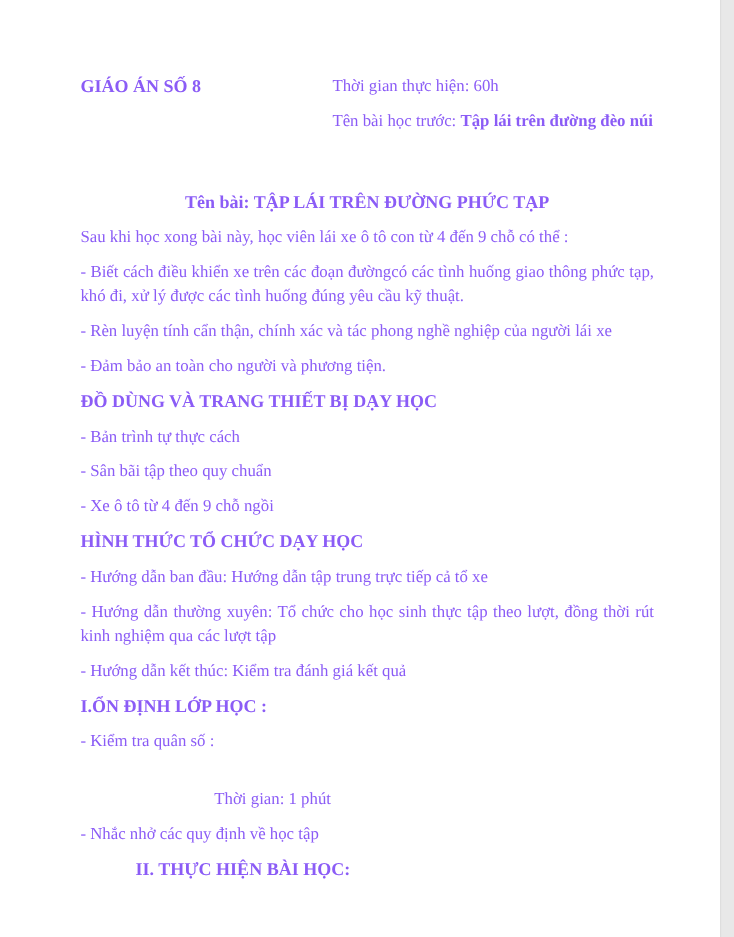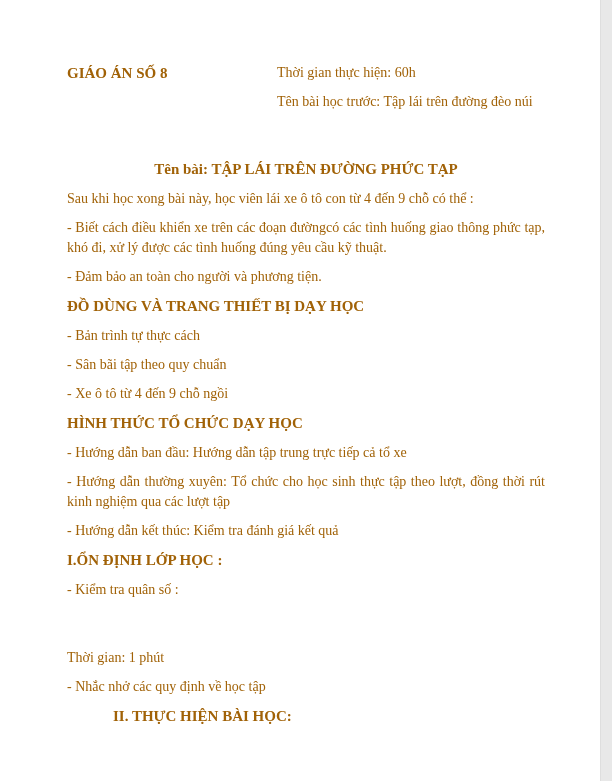--- a/index.html
+++ b/index.html
@@ -7,21 +7,21 @@
     padding: 0;
     background: #ffffff;
   }
   .page {
     position: relative;
     width: 612px;
     height: 781px;
     background: #ffffff;
     overflow: hidden;
     font-family: "Liberation Serif", "DejaVu Serif", serif;
-    color: #a16207;
+    color: #8b5cf6;
   }
   .edge-strip {
     position: absolute;
     top: 0;
     right: 0;
     width: 11px;
     height: 100%;
     background: #e8e8e8;
     border-left: 1px solid #dedede;
   }
@@ -43,21 +43,21 @@
     font-size: 15px;
     line-height: 20px;
     width: 210px;
     flex: 0 0 210px;
   }
   .header-right p {
     margin: 0 0 10px 0;
     font-size: 14px;
     line-height: 20px;
   }
-  .b { font-weight: normal; }
+  .b { font-weight: bold; }
   .title {
     font-size: 15px;
     font-weight: bold;
     text-align: center;
     line-height: 21px;
     margin: 0 0 9px 0;
   }
   h2 {
     font-size: 15px;
     font-weight: bold;
@@ -68,21 +68,20 @@
     font-size: 14px;
     line-height: 20px;
     margin: 0 0 9px 0;
   }
   p.just {
     text-align: justify;
   }
   p.row {
     display: flex;
     justify-content: flex-start;
-    flex-direction: column;
   }
   .time {
     padding-right: 18px;
     margin-top: 48px;
   }
   .indent {
     padding-left: 6px;
     margin-left: 40px;
   }
 </style>
@@ -98,20 +97,21 @@
       <div class="header-right">
         <p class="line">Thời gian thực hiện: 60h</p>
         <p class="line"><span>Tên bài học trước: </span><span class="b">Tập lái trên đường đèo núi</span></p>
       </div>
     </div>
 
     <div class="title">Tên bài: TẬP LÁI TRÊN ĐƯỜNG PHỨC TẠP</div>
 
     <p class="line">Sau khi học xong bài này, học viên lái xe ô tô con từ 4 đến 9 chỗ có thể :</p>
     <p class="line just">- Biết cách điều khiển xe trên các đoạn đườngcó các tình huống giao thông phức tạp, khó đi, xử lý được các tình huống đúng yêu cầu kỹ thuật.</p>
+    <p class="line">- Rèn luyện tính cẩn thận, chính xác và tác phong nghề nghiệp của người lái xe</p>
     <p class="line">- Đảm bảo an toàn cho người và phương tiện.</p>
 
     <h2>ĐỒ DÙNG VÀ TRANG THIẾT BỊ DẠY HỌC</h2>
     <p class="line">- Bản trình tự thực cách</p>
     <p class="line">- Sân bãi tập theo quy chuẩn</p>
     <p class="line">- Xe ô tô từ 4 đến 9 chỗ ngồi</p>
 
     <h2>HÌNH THỨC TỔ CHỨC DẠY HỌC</h2>
     <p class="line">- Hướng dẫn ban đầu: Hướng dẫn tập trung trực tiếp cả tổ xe</p>
     <p class="line just">- Hướng dẫn thường xuyên: Tổ chức cho học sinh thực tập theo lượt, đồng thời rút kinh nghiệm qua các lượt tập</p>

